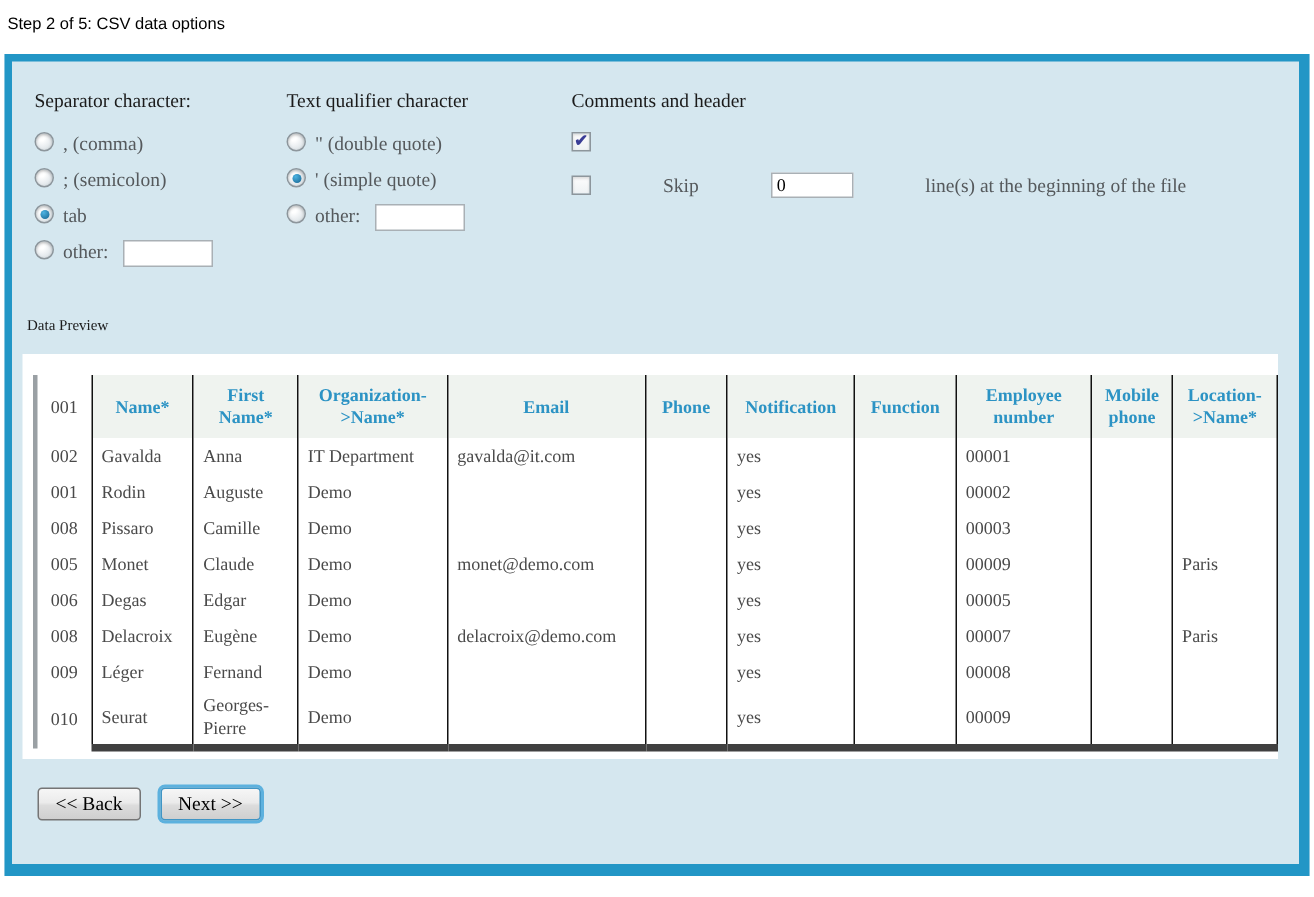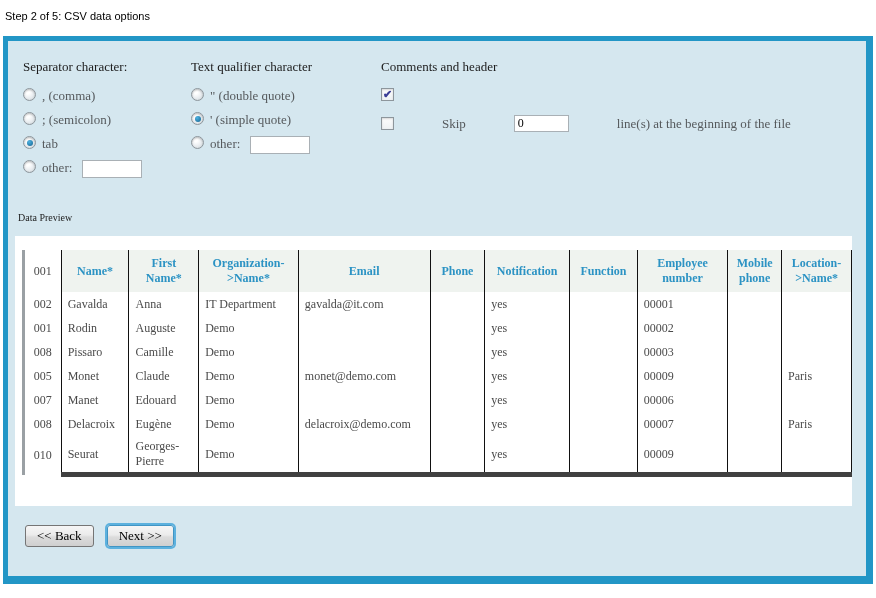--- a/index.html
+++ b/index.html
@@ -249,44 +249,57 @@
             <td>Demo</td>
             <td>monet@demo.com</td>
             <td></td>
             <td>yes</td>
             <td></td>
             <td>00009</td>
             <td></td>
             <td>Paris</td>
           </tr>
           <tr>
-            <td class="rownum">007</td>
-            <td>Manet</td>
-            <td>Edouard</td>
-            <td>Demo</td>
-            <td></td>
-            <td></td>
-            <td>yes</td>
-            <td></td>
-            <td>00006</td>
+            <td class="rownum">006</td>
+            <td>Degas</td>
+            <td>Edgar</td>
+            <td>Demo</td>
+            <td></td>
+            <td></td>
+            <td>yes</td>
+            <td></td>
+            <td>00005</td>
             <td></td>
             <td></td>
           </tr>
           <tr>
             <td class="rownum">008</td>
             <td>Delacroix</td>
             <td>Eugène</td>
             <td>Demo</td>
             <td>delacroix@demo.com</td>
             <td></td>
             <td>yes</td>
             <td></td>
             <td>00007</td>
             <td></td>
             <td>Paris</td>
+          </tr>
+          <tr>
+            <td class="rownum">009</td>
+            <td>Léger</td>
+            <td>Fernand</td>
+            <td>Demo</td>
+            <td></td>
+            <td></td>
+            <td>yes</td>
+            <td></td>
+            <td>00008</td>
+            <td></td>
+            <td></td>
           </tr>
           <tr>
             <td class="rownum">010</td>
             <td>Seurat</td>
             <td>Georges-Pierre</td>
             <td>Demo</td>
             <td></td>
             <td></td>
             <td>yes</td>
             <td></td>

